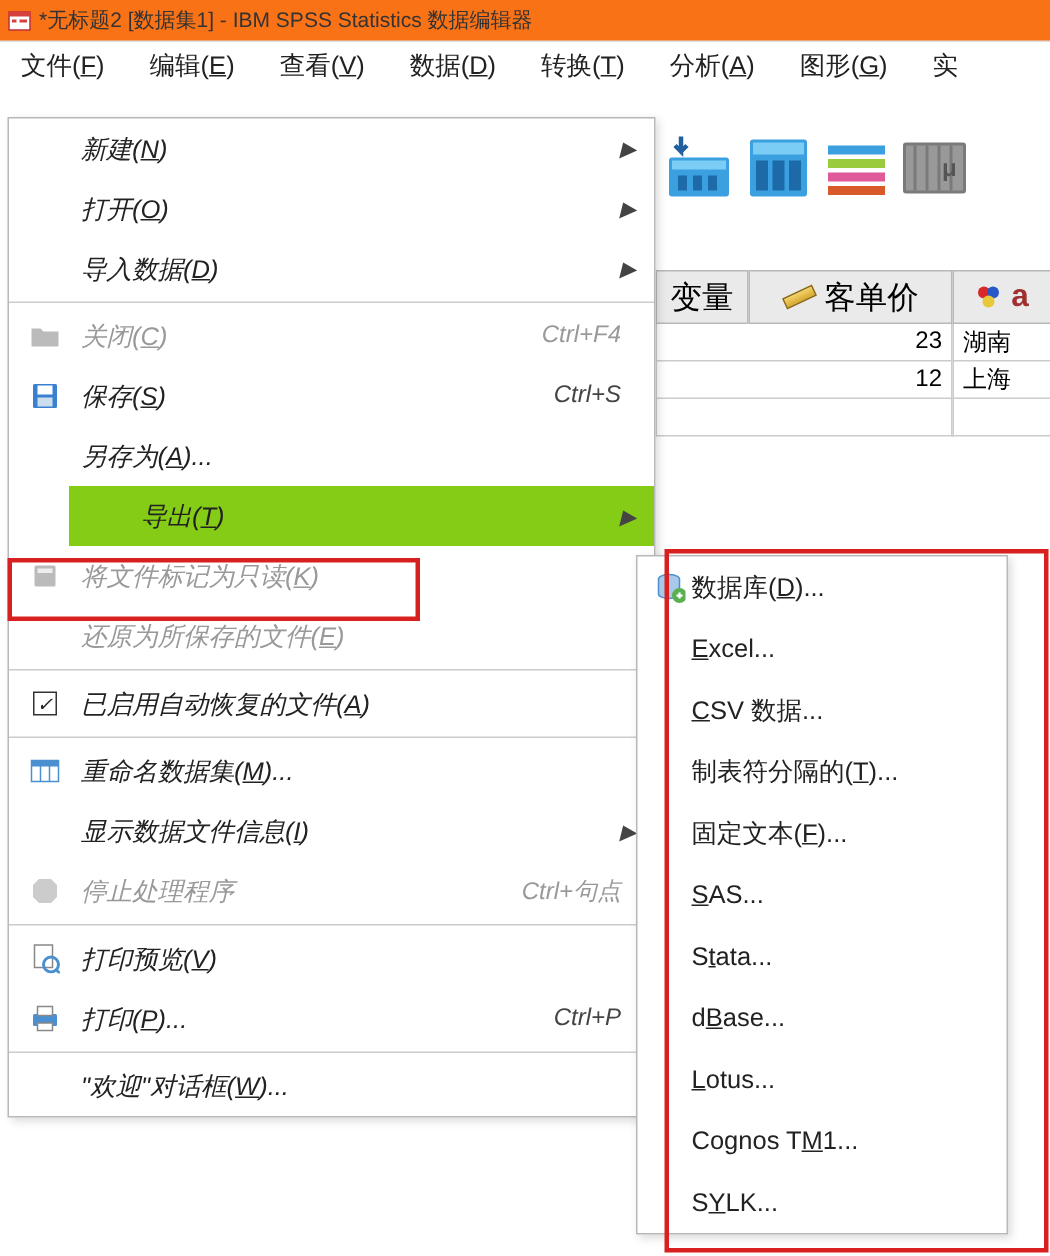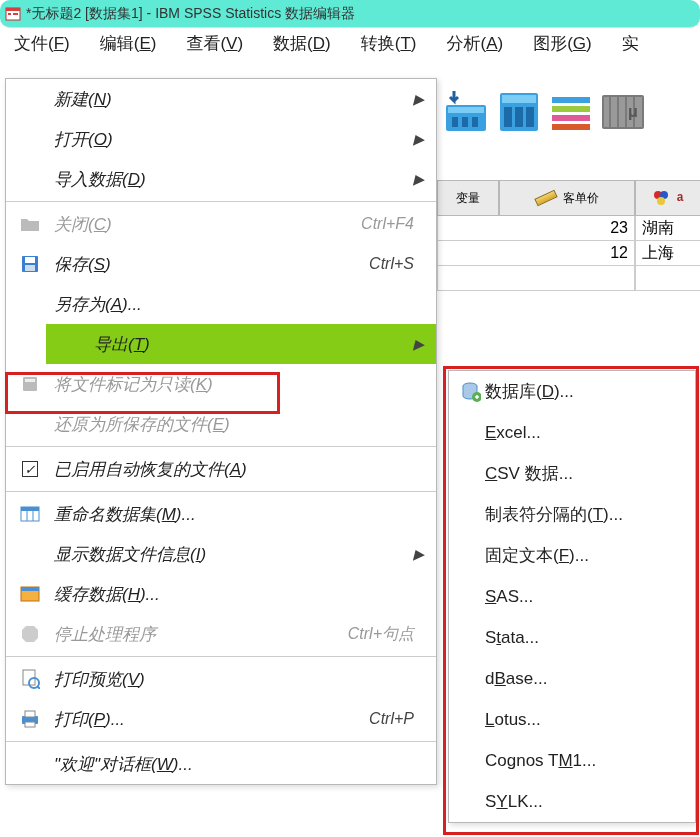--- a/index.html
+++ b/index.html
@@ -11,22 +11,21 @@
       height: 837px;
       overflow: hidden;
       position: relative;
     }
     .title-bar {
       height: 28px;
       display: flex;
       align-items: center;
       padding: 2px 4px;
       border-bottom: 1px solid #ddd;
-      background: #5eead4;
-      border-radius: 10px;
+      background: #f97316;
     }
     .title-icon {
       width: 18px; height: 18px;
       display: inline-flex; align-items: center; justify-content: center;
       margin-right: 4px;
     }
     .title-text { font-size: 14px; color: #333; }
     .menu-bar {
       height: 48px;
       display: flex;
@@ -61,24 +60,23 @@
     }
     .data-header {
       display: flex;
       height: 36px;
     }
     .data-header-cell {
       border: 1px solid #b8b8b8;
       display: flex;
       align-items: center;
       justify-content: center;
-      font-size: 12px;
+      font-size: 21px;
       background: #eaeaea;
       gap: 6px;
-      font-family: Liberation Mono, monospace;
     }
     .col1 { width: 62px; }
     .col2 { width: 136px; justify-content: center; }
     .col3 { width: 65px; border-right: none; }
     .data-row { display: flex; height: 25px; }
     .data-cell {
       border: 1px solid #ccc;
       border-top: none;
       display: flex;
       align-items: center;
@@ -127,21 +125,21 @@
       position: absolute;
       left: 5px;
       top: 372px;
       width: 275px;
       height: 42px;
       border: 3px solid #d82020;
       pointer-events: none;
     }
     .submenu {
       position: absolute;
-      left: 448px;
+      left: 424px;
       top: 370px;
       width: 248px;
       background: #fff;
       border: 1px solid #b8b8b8;
       box-shadow: 2px 2px 6px rgba(0,0,0,0.15);
     }
     .submenu .menu-item { height: 41px; padding-left: 8px; }
     .submenu .menu-icon-slot { width: 28px; }
     .red-box-sub {
       position: absolute;
@@ -342,29 +340,20 @@
           <line x1="13" y1="1" x2="13" y2="15" stroke="#4a90d0"></line>
         </svg>
       </span>
     <span class="menu-label">重命名数据集(<u>M</u>)...</span>
   </div>
   <div class="menu-item">
     <span class="menu-icon-slot"></span>
     <span class="menu-label">显示数据文件信息(<u>I</u>)</span>
     <span class="menu-arrow">▶</span>
   </div>
-  <div class="menu-item">
-    <span class="menu-icon-slot">
-        <svg width="20" height="16">
-          <rect x="1" y="1" width="18" height="14" fill="#f5b040" stroke="#c07010"></rect>
-          <rect x="1" y="1" width="18" height="4" fill="#4a90d0"></rect>
-        </svg>
-      </span>
-    <span class="menu-label">缓存数据(<u>H</u>)...</span>
-  </div>
   <div class="menu-item disabled">
     <span class="menu-icon-slot">
         <svg width="18" height="18">
           <polygon points="5,1 13,1 17,5 17,13 13,17 5,17 1,13 1,5" fill="#ccc"></polygon>
         </svg>
       </span>
     <span class="menu-label">停止处理程序</span>
     <span class="menu-shortcut">Ctrl+句点</span>
   </div>
   <div class="menu-sep"></div>

